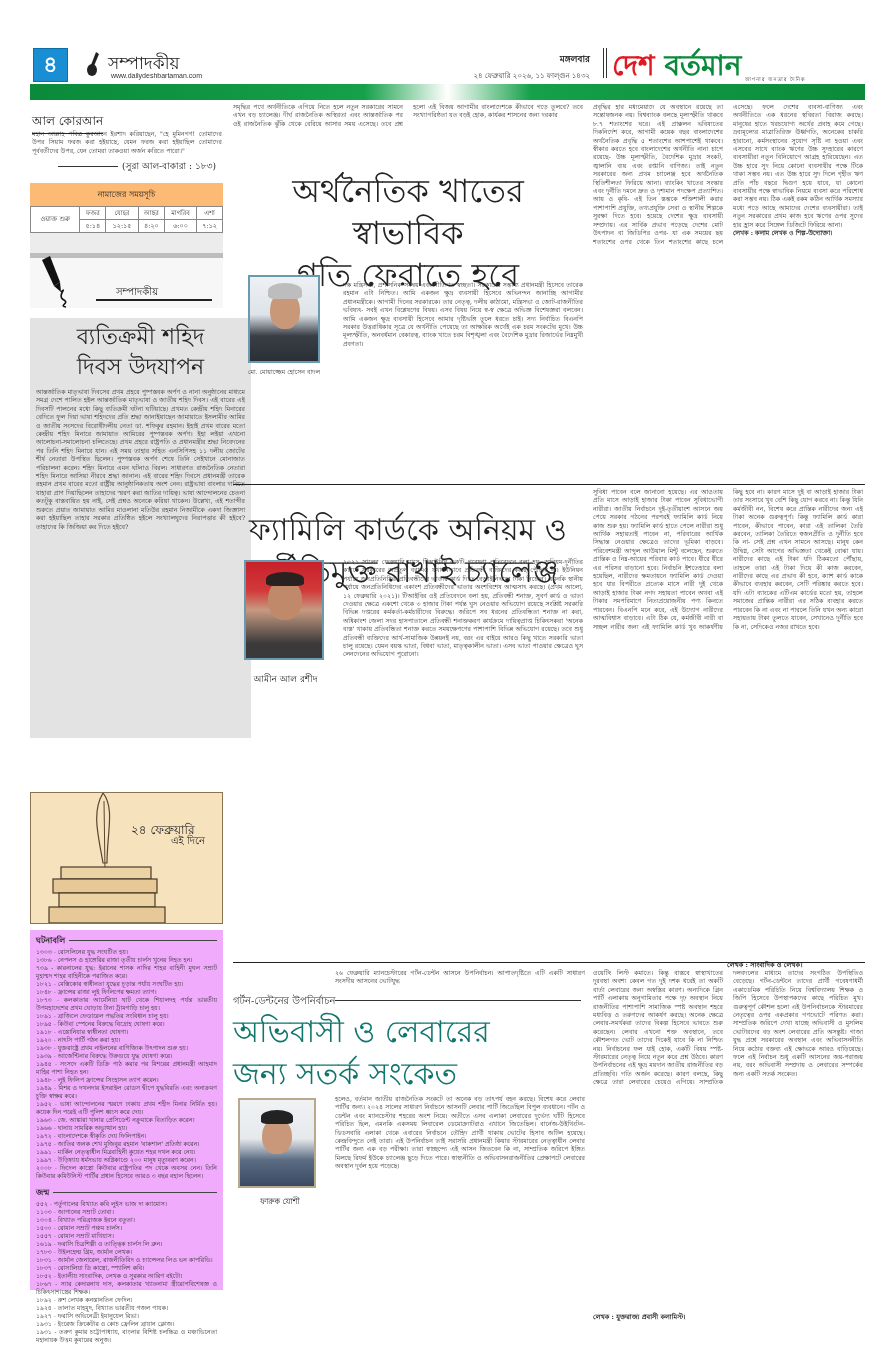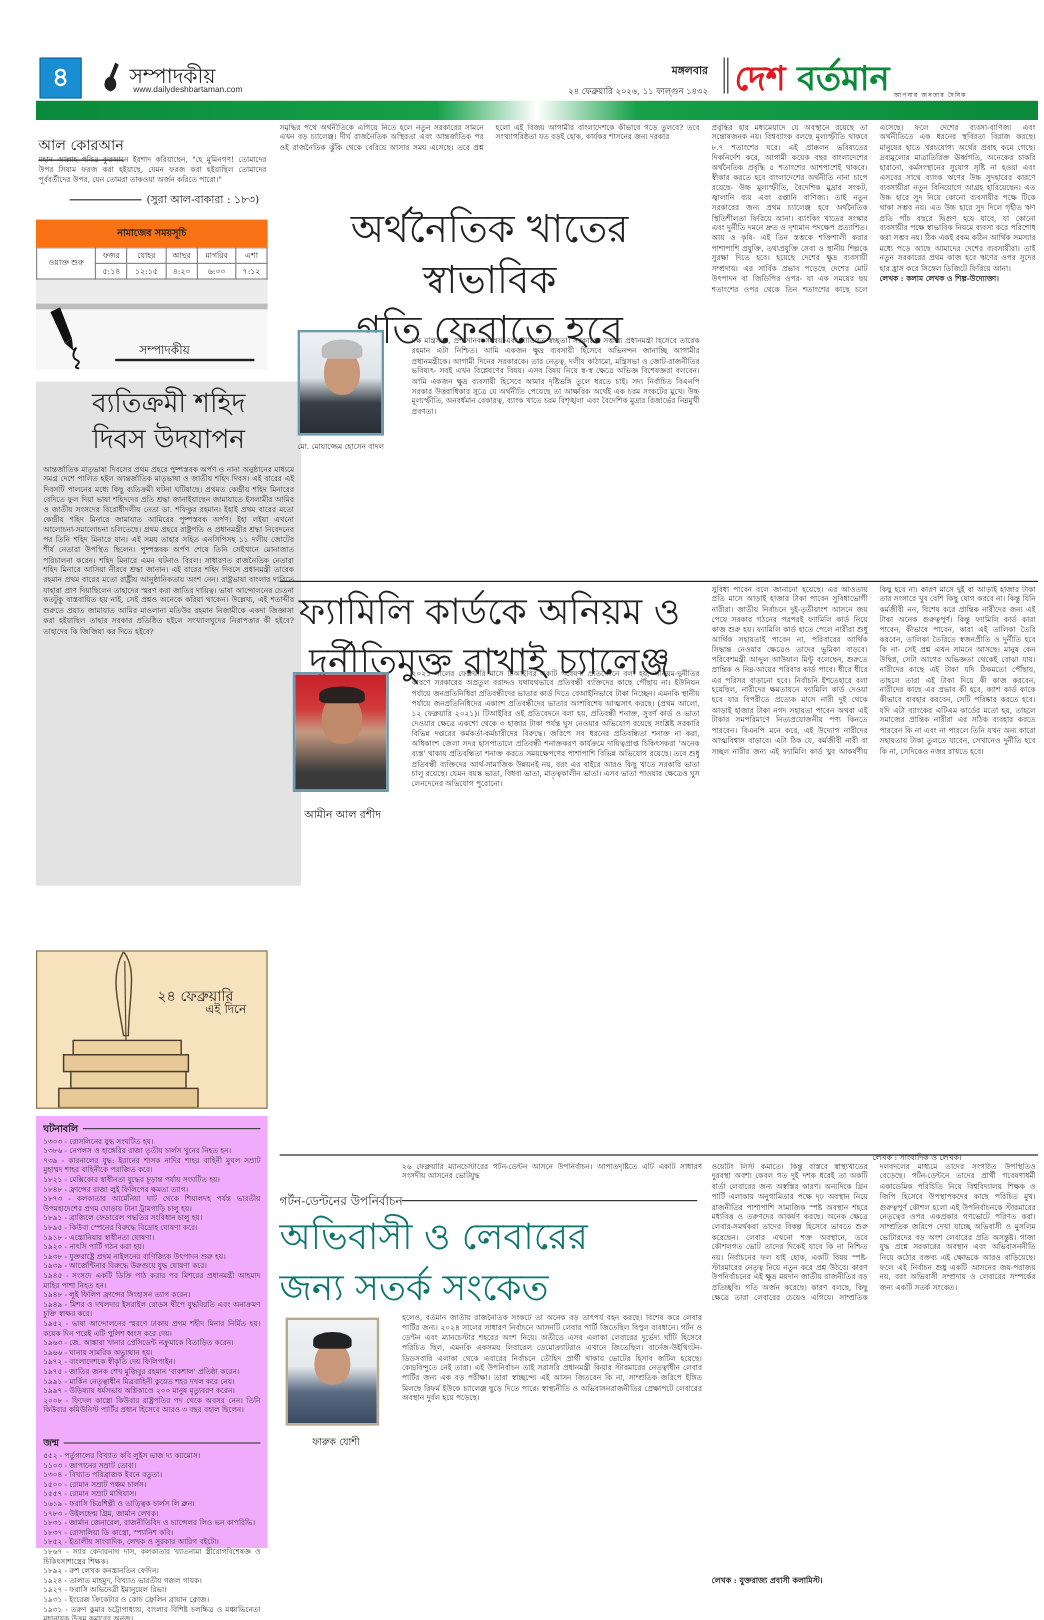--- a/index.html
+++ b/index.html
@@ -20,21 +20,21 @@
   .logo { position: absolute; left: 612px; top: 44px; font-family: "DejaVu Sans", sans-serif; font-weight: bold; font-size: 28px; white-space: nowrap; }
   .logo .red { color: #e01a22; }
   .logo .grn { color: #0a8a3a; }
   .tagline { position: absolute; left: 745px; top: 76px; font-size: 5px; color: #333; letter-spacing: 1px; }
   .quran-title { position: absolute; left: 32px; top: 112px; font-size: 12px; color: #222; border-bottom: 1px solid #222; padding-bottom: 1px; }
   .quran-text { position: absolute; left: 32px; top: 130px; width: 190px; font-size: 6.2px; line-height: 8.4px; color: #333; text-align: justify; }
   .quran-ref-line { position: absolute; left: 58px; top: 166px; width: 60px; height: 1px; background: #333; }
   .quran-ref { position: absolute; left: 122px; top: 159px; font-size: 9px; color: #222; }
 
   .prayer-box { position: absolute; left: 30px; top: 183px; width: 193px; height: 70px; background: #ececec; }
-  .prayer-title { text-align: center; font-size: 8px; font-weight: bold; padding: 5px 0; background: #f97316; }
+  .prayer-title { text-align: center; font-size: 8px; font-weight: normal; padding: 5px 0; background: #fdba74; }
   .prayer-table { border-collapse: collapse; width: 193px; background: #fff; }
   .prayer-table td { border: 1px solid #888; font-size: 6.5px; text-align: center; height: 13px; color: #333; }
   .prayer-bar { position: absolute; left: 30px; top: 253px; width: 193px; height: 5px; background: #bdbdbd; }
 
   .editorial-mark { position: absolute; left: 30px; top: 258px; width: 193px; height: 50px; background: #f7f7f7; }
   .fountain-pen { position: absolute; left: 36px; top: 256px; width: 56px; height: 52px; }
   .ed-label { position: absolute; left: 116px; top: 284px; font-size: 10px; color: #222; }
   .ed-line { position: absolute; left: 96px; top: 299px; width: 116px; height: 2px; background: #222; }
 
   .editorial-box { position: absolute; left: 30px; top: 318px; width: 221px; height: 420px; background: #e3e3e3; }
@@ -52,26 +52,26 @@
   .article-text { font-size: 6.2px; line-height: 8.4px; color: #333; text-align: justify; }
   .a1-top { position: absolute; left: 233px; top: 103px; width: 350px; height: 58px; overflow: hidden; columns: 2; column-gap: 10px; }
   .a1-headline { position: absolute; left: 233px; top: 170px; width: 350px; text-align: center; font-size: 32px; line-height: 42px; color: #222; }
   .a1-photo { position: absolute; left: 248px; top: 275px; width: 72px; height: 88px; border: 2px solid #6a9ab0; background: linear-gradient(180deg, #eef1f4 0%, #dde3e8 45%, #3a3f47 70%, #2a2e35 100%); overflow: hidden; }
   .a1-byline { position: absolute; left: 232px; top: 367px; width: 104px; font-size: 6.2px; text-align: center; color: #333; }
   .a1-body { position: absolute; left: 343px; top: 281px; width: 240px; height: 200px; overflow: hidden; }
   .a1-right { position: absolute; left: 593px; top: 103px; width: 270px; height: 375px; overflow: hidden; columns: 2; column-gap: 10px; }
 
   .rule-h { position: absolute; height: 1px; background: #222; }
 
-  .a2-headline { position: absolute; left: 233px; top: 490px; width: 350px; text-align: center; font-size: 30px; line-height: 42px; color: #222; }
+  .a2-headline { position: absolute; left: 233px; top: 509px; width: 350px; text-align: center; font-size: 30px; line-height: 42px; color: #222; }
   .a2-photo { position: absolute; left: 244px; top: 560px; width: 80px; height: 100px; border: 2px solid #6a9ab0; background: linear-gradient(180deg, #c8202a 0%, #d23a3a 30%, #c79a82 50%, #3a3a3a 85%); overflow: hidden; }
   .a2-byline { position: absolute; left: 233px; top: 672px; width: 105px; text-align: center; font-size: 9px; color: #222; }
   .a2-body { position: absolute; left: 343px; top: 558px; width: 240px; height: 440px; overflow: hidden; }
   .a2-right { position: absolute; left: 593px; top: 488px; width: 270px; height: 502px; overflow: hidden; columns: 2; column-gap: 10px; }
-  .a2-author { position: absolute; left: 727px; top: 960px; font-size: 6.5px; font-weight: normal; color: #222; }
+  .a2-author { position: absolute; left: 727px; top: 960px; font-size: 6.5px; font-weight: bold; color: #222; }
 
   .a3-top { position: absolute; left: 335px; top: 969px; width: 250px; height: 20px; overflow: hidden; }
   .a3-kicker { position: absolute; left: 233px; top: 993px; font-size: 10px; color: #333; }
   .a3-kicker-line { position: absolute; left: 335px; top: 1000px; width: 246px; height: 1px; background: #333; }
   .a3-headline { position: absolute; left: 233px; top: 1011px; width: 350px; font-size: 30px; line-height: 42px; color: #0f766e; }
   .a3-photo { position: absolute; left: 238px; top: 1098px; width: 78px; height: 90px; border: 2px solid #b8a98c; background: linear-gradient(180deg, #f0f2f4 0%, #e6e9ec 45%, #5a6b82 70%, #3a4a62 100%); overflow: hidden; }
   .a3-byline { position: absolute; left: 233px; top: 1195px; width: 94px; text-align: center; font-size: 8px; color: #222; }
   .a3-body { position: absolute; left: 335px; top: 1095px; width: 250px; height: 210px; overflow: hidden; }
   .a3-right { position: absolute; left: 593px; top: 969px; width: 270px; height: 330px; overflow: hidden; columns: 2; column-gap: 10px; }
   .a3-author { position: absolute; left: 593px; top: 1292px; font-size: 6.5px; font-weight: bold; color: #222; margin-top: 20px; }
@@ -184,21 +184,21 @@
       <div class="event-item">১৯৪৯ - মিশর ও দখলদার ইসরাইল রোডস দ্বীপে যুদ্ধবিরতি এবং অনাক্রমণ চুক্তি স্বাক্ষর করে।</div>
       <div class="event-item">১৯৫২ - ভাষা আন্দোলনের স্মরণে ঢাকায় প্রথম শহীদ মিনার নির্মিত হয়। কয়েক দিন পরেই এটি পুলিশ ধ্বংস করে দেয়।</div>
       <div class="event-item">১৯৬৩ - জে. আঙ্কারা খানার প্রেসিডেন্ট নক্রুমাকে বিতাড়িত করেন।</div>
       <div class="event-item">১৯৬৬ - ঘানায় সামরিক অভ্যুত্থান হয়।</div>
       <div class="event-item">১৯৭২ - বাংলাদেশকে স্বীকৃতি দেয় ফিলিপাইন।</div>
       <div class="event-item">১৯৭৫ - জাতির জনক শেখ মুজিবুর রহমান 'বাকশাল' প্রতিষ্ঠা করেন।</div>
       <div class="event-item">১৯৯১ - মার্কিন নেতৃত্বাধীন মিত্রবাহিনী কুয়েত শহর দখল করে নেয়।</div>
       <div class="event-item">১৯৯৭ - উড়িষ্যায় ধর্মসভায় অগ্নিকাণ্ডে ২০০ মানুষ মৃত্যুবরণ করেন।</div>
       <div class="event-item">২০০৮ - ফিদেল কাস্ত্রো কিউবার রাষ্ট্রপতির পদ থেকে অবসর নেন। তিনি কিউবার কমিউনিস্ট পার্টির প্রধান হিসেবে আরও ৩ বছর বহাল ছিলেন।</div>
     </div>
-  <div class="events-head" style="margin-top:16px">
+  <div class="events-head" style="margin-top:6px">
     <span>জন্ম</span>
       <span class="rule"></span>
   </div>
   <div id="births-list">
       <div class="event-item">৫৫২ - পর্তুগালের বিখ্যাত কবি লুইস ভাজ দ্য ক্যামোস।</div>
       <div class="event-item">১১০৩ - জাপানের সম্রাট তোবা।</div>
       <div class="event-item">১৩০৪ - বিখ্যাত পরিব্রাজক ইবনে বতুতা।</div>
       <div class="event-item">১৫০০ - রোমান সম্রাট পঞ্চম চার্লস।</div>
       <div class="event-item">১৫৫৭ - রোমান সম্রাট মাথিয়াস।</div>
       <div class="event-item">১৬১৯ - ফরাসি চিত্রশিল্পী ও তাত্ত্বিক চার্লস লি ব্রুন।</div>

